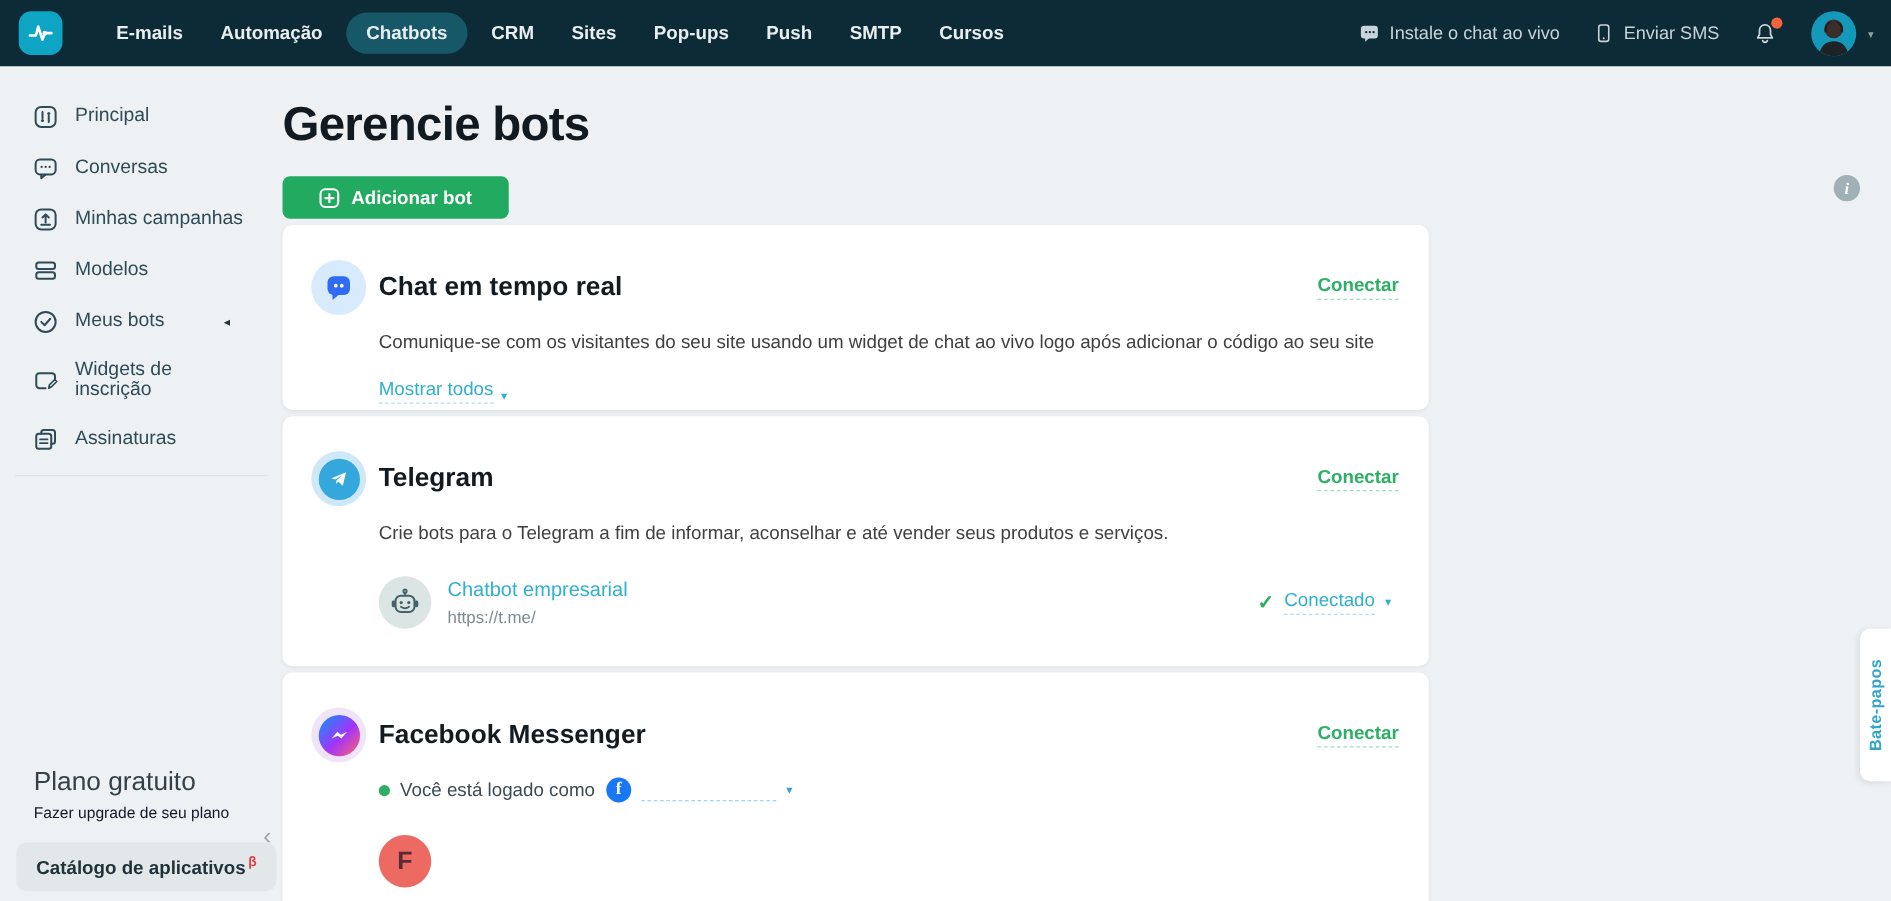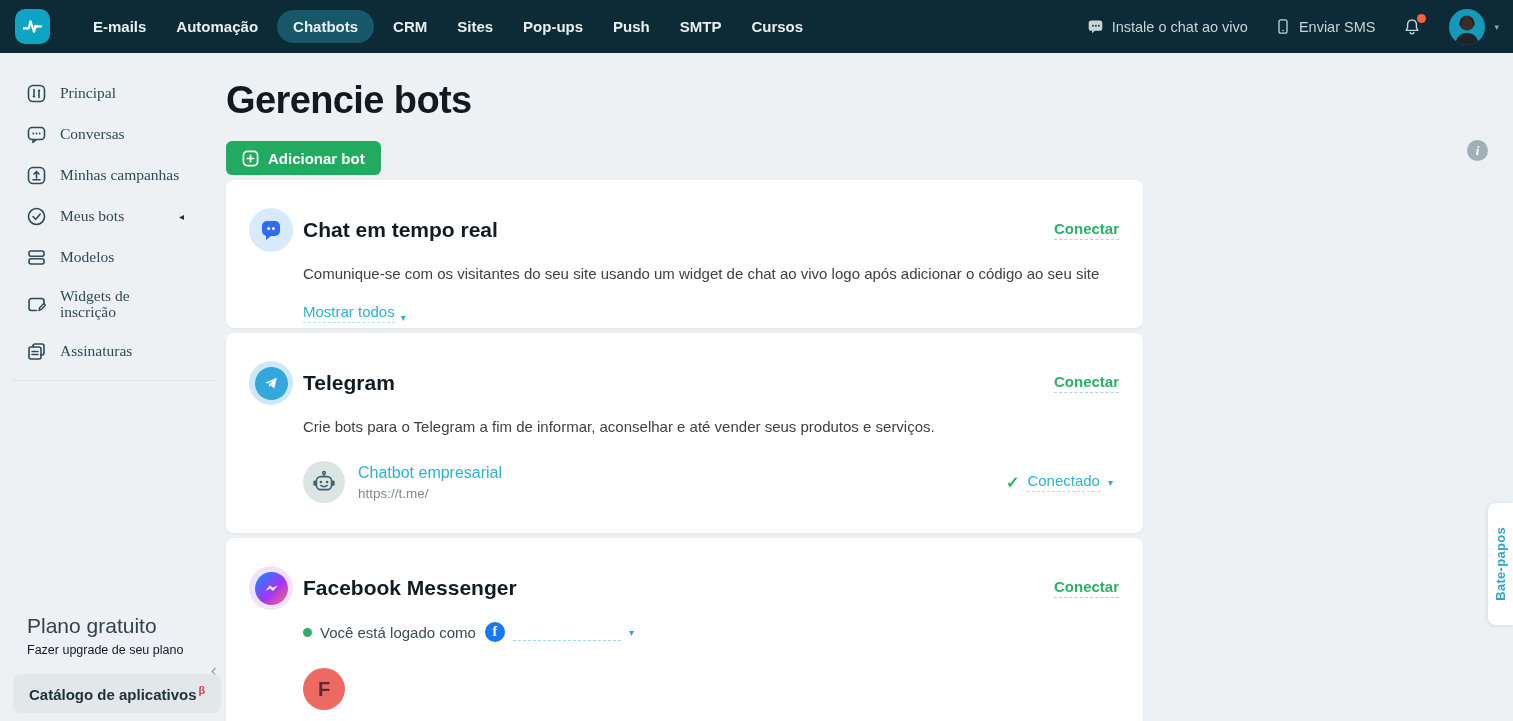--- a/index.html
+++ b/index.html
@@ -43,21 +43,21 @@
   .acct-caret { color:#8fa0a7; font-size:9px; margin-left:-18px; cursor:pointer; }
 
   
   .sidebar { position:absolute; top:53px; left:0; bottom:0; width:226px; }
   .side-list { padding-top:20px; }
   .side-item {
     display:flex; align-items:center; gap:13px;
     padding:10px 10px 10px 26px; font-size:15.5px; color:#2e4b57; cursor:pointer;
   }
   .side-icon { width:21px; height:21px; flex:none; color:#2e4b57; }
-  .side-label { line-height:1.05;font-family:Liberation Serif, serif; }
+  .side-label { line-height:1.05; }
   .label-narrow { max-width:100px; }
   .submenu-caret { margin-left:auto; margin-right:32px; font-size:10px; color:#22333c; }
   .side-divider { height:1px; background:#dfe4e7; margin:8px 12px; }
   .bonus-icon-wrap {
     width:27px; height:27px; border-radius:50%; background:#fce8cb;
     display:flex; align-items:center; justify-content:center; flex:none; margin-left:-3px;
   }
   .bonus-dot { margin-left:auto; margin-right:26px; width:11px; height:11px; border-radius:50%; background:#e23e44; }
   .plan { position:absolute; left:27px; bottom:64px; }
   .plan-name { font-size:21px; color:#33424a; }
@@ -79,21 +79,21 @@
   .page-title { font-size:38px; font-weight:700; color:#111a21; margin-top:26px; letter-spacing:-0.6px; }
   .info-circle {
     position:absolute; top:87px; right:-345px; width:21px; height:21px; border-radius:50%;
     background:#9fb0b6; color:#fff; font-size:13px; font-weight:700;
     display:flex; align-items:center; justify-content:center; cursor:pointer;
     font-family:"Liberation Serif", serif; font-style:italic;
   }
   .add-bot {
     margin-top:19px; display:inline-flex; align-items:center; gap:9px;
     background:#22ab60; color:#fff; border:none; border-radius:6px;
-    padding:0 16px; height:34px; font-size:15px; font-weight:700;
+    padding:0 29px; height:34px; font-size:15px; font-weight:700;
     cursor:pointer; font-family:inherit;
   }
   .card {
     background:#fff; border-radius:8px; margin-top:5px;
     box-shadow:0 1px 3px rgba(20,40,50,0.06);
     padding:28px 24px 0 23px; position:relative;
   }
   .card-1 { height:148px; }
   .card-2 { height:200px; }
   .card-3 { height:220px; }
@@ -254,33 +254,33 @@
       <svg class="side-icon" viewBox="0 0 21 21">
         <rect x="2.5" y="2.5" width="16" height="16" rx="4.5" stroke="currentColor" stroke-width="1.6" fill="none"></rect>
         <path d="M10.5 13 V6.8 M8 9 L10.5 6.5 L13 9" stroke="currentColor" stroke-width="1.6" fill="none" stroke-linecap="round" stroke-linejoin="round"></path>
         <path d="M7 14.8 H14" stroke="currentColor" stroke-width="1.6" stroke-linecap="round"></path>
       </svg>
       <span class="side-label">Minhas campanhas</span>
     </div>
 
     <div class="side-item">
       <svg class="side-icon" viewBox="0 0 21 21">
+        <rect x="3" y="4" width="15" height="5.2" rx="2" stroke="currentColor" stroke-width="1.6" fill="none"></rect>
+        <rect x="3" y="11.8" width="15" height="5.2" rx="2" stroke="currentColor" stroke-width="1.6" fill="none"></rect>
+      </svg>
+      <span class="side-label">Modelos</span>
+    </div>
+
+    <div class="side-item">
+      <svg class="side-icon" viewBox="0 0 21 21">
         <circle cx="10.5" cy="10.5" r="8" stroke="currentColor" stroke-width="1.6" fill="none"></circle>
         <path d="M7 10.5 L9.7 13.2 L14.2 8" stroke="currentColor" stroke-width="1.6" fill="none" stroke-linecap="round" stroke-linejoin="round"></path>
       </svg>
       <span class="side-label">Meus bots</span>
       <span class="submenu-caret">◂</span>
-    </div>
-
-    <div class="side-item">
-      <svg class="side-icon" viewBox="0 0 21 21">
-        <rect x="3" y="4" width="15" height="5.2" rx="2" stroke="currentColor" stroke-width="1.6" fill="none"></rect>
-        <rect x="3" y="11.8" width="15" height="5.2" rx="2" stroke="currentColor" stroke-width="1.6" fill="none"></rect>
-      </svg>
-      <span class="side-label">Modelos</span>
     </div>
 
     <div class="side-item">
       <svg class="side-icon" viewBox="0 0 21 21">
         <path d="M18 9.5 V7 a2.5 2.5 0 0 0 -2.5 -2.5 h-10 A2.5 2.5 0 0 0 3 7 v7 a2.5 2.5 0 0 0 2.5 2.5 h5" stroke="currentColor" stroke-width="1.6" fill="none" stroke-linecap="round"></path>
         <path d="M13 16.5 L13.6 13.8 L17.8 9.6 L19.4 11.2 L15.2 15.4 Z" stroke="currentColor" stroke-width="1.4" fill="none" stroke-linejoin="round"></path>
       </svg>
       <span class="side-label label-narrow">Widgets de inscrição</span>
     </div>
 

